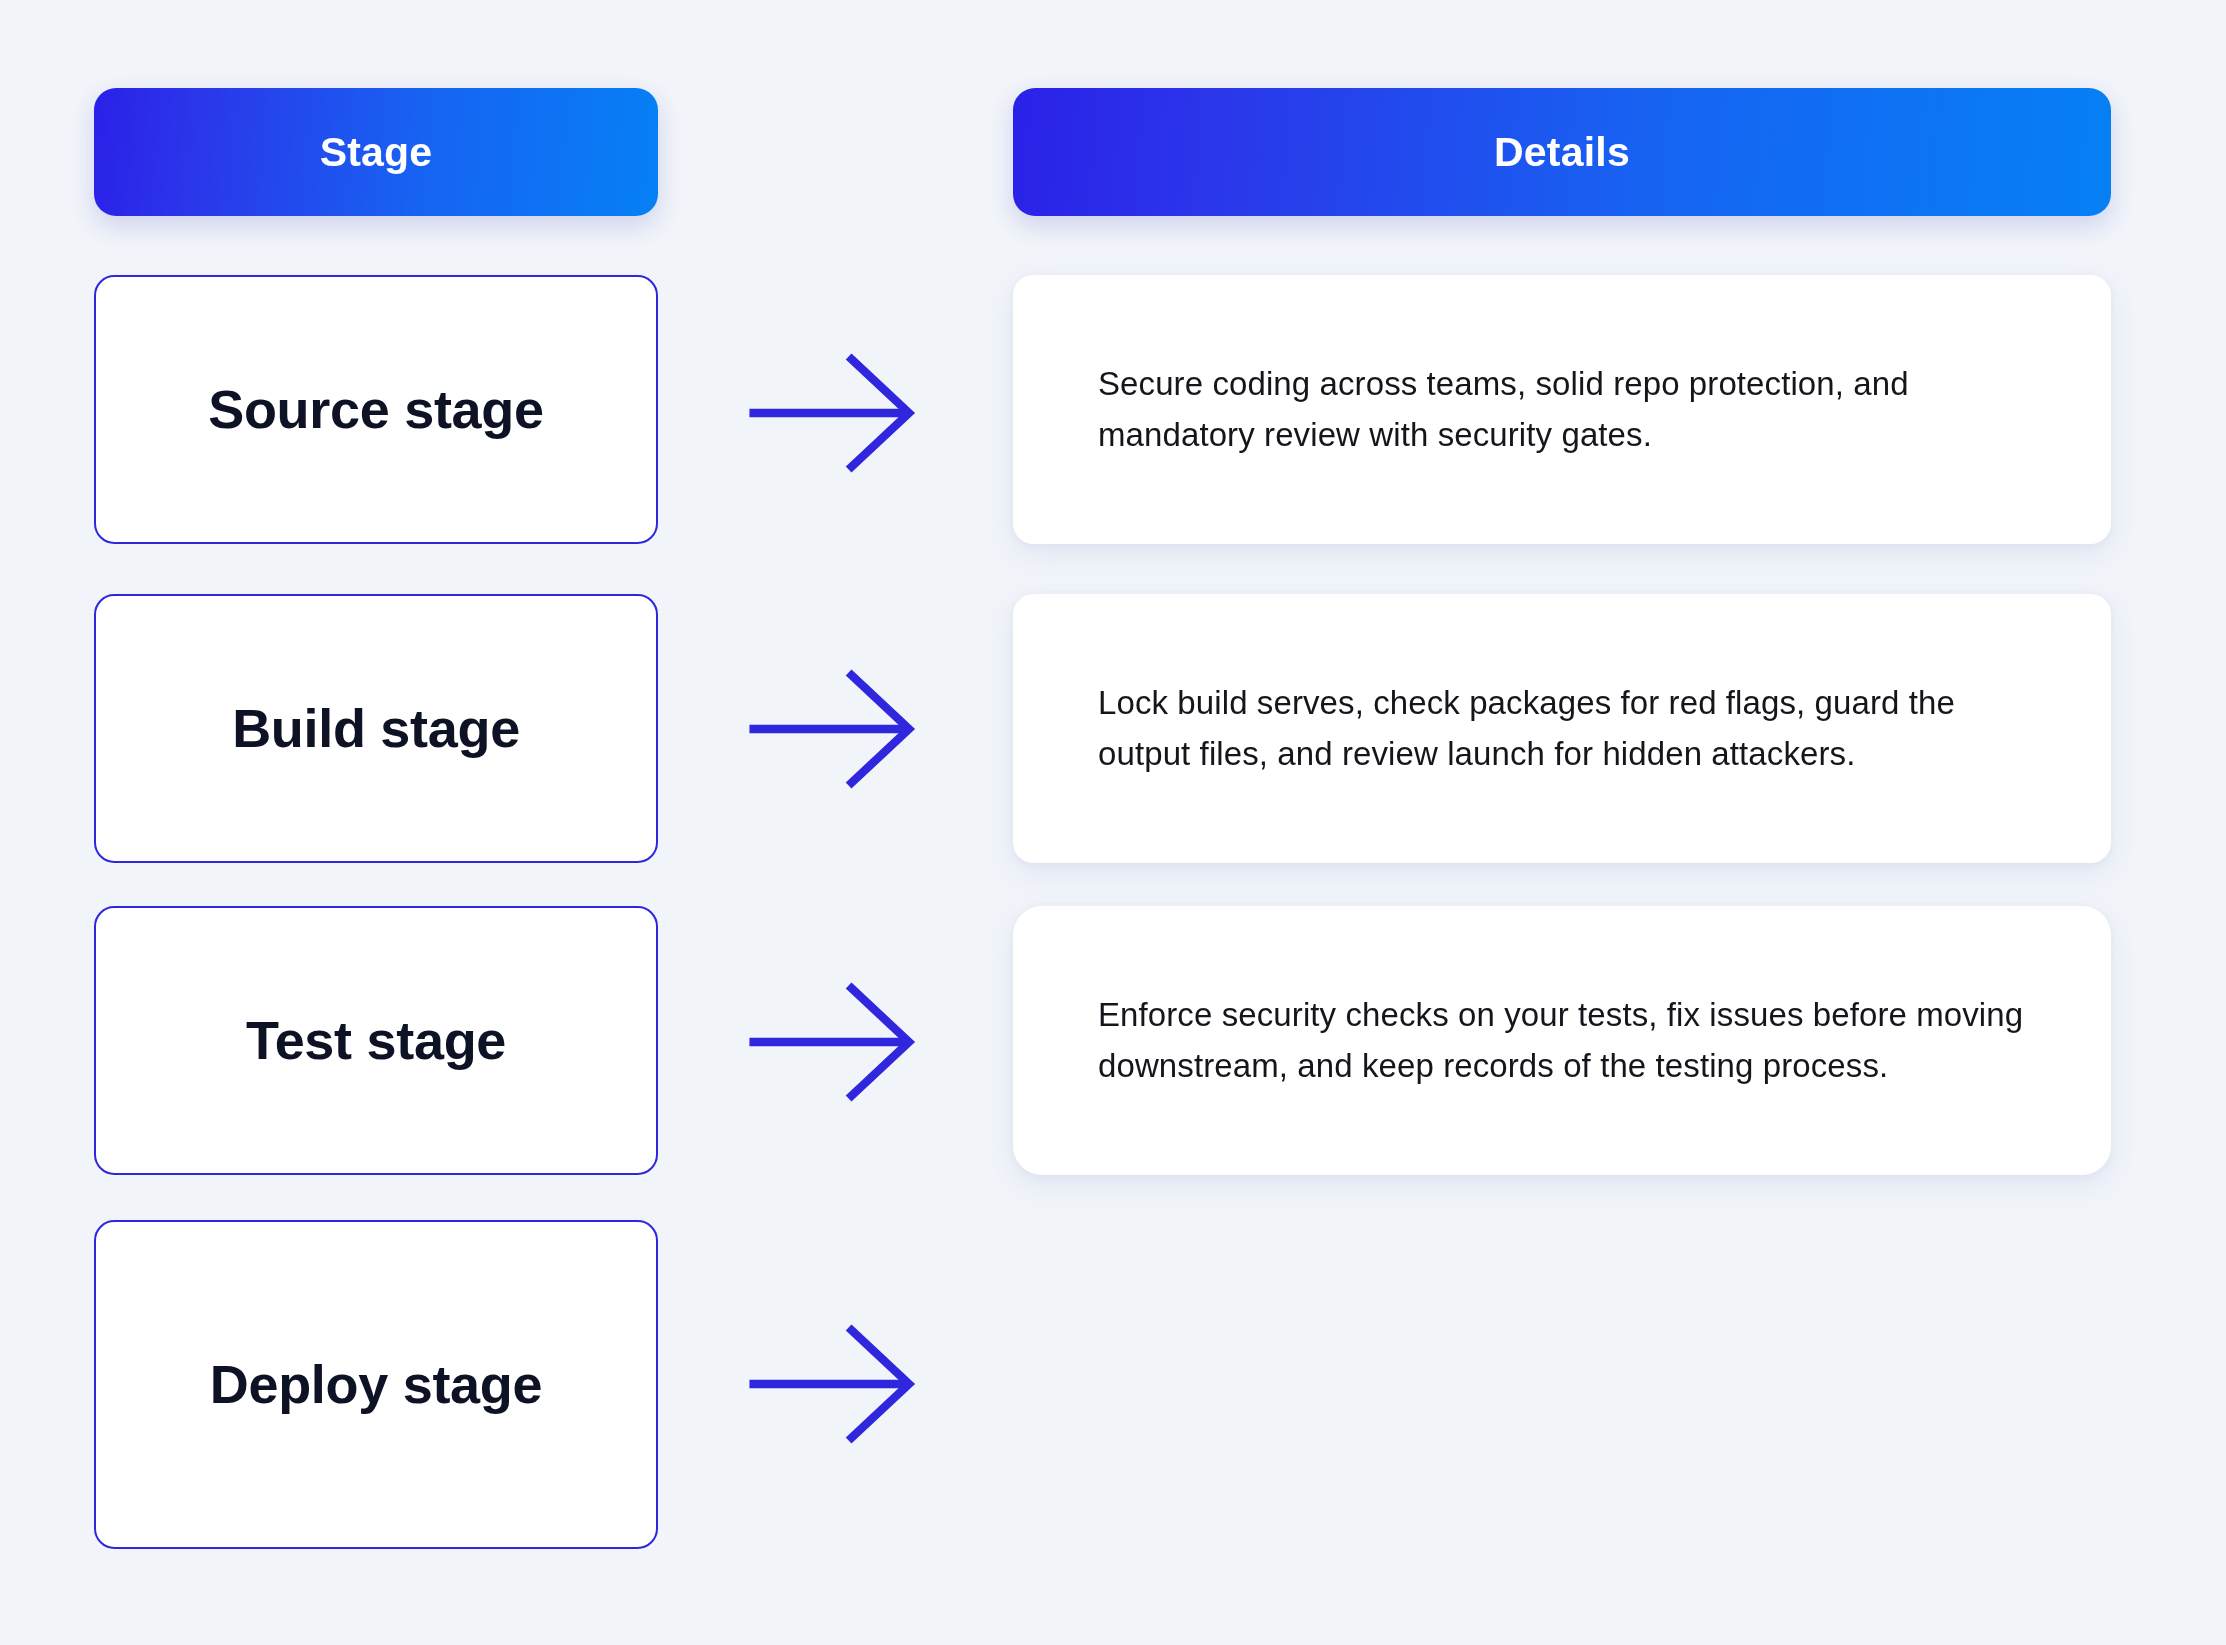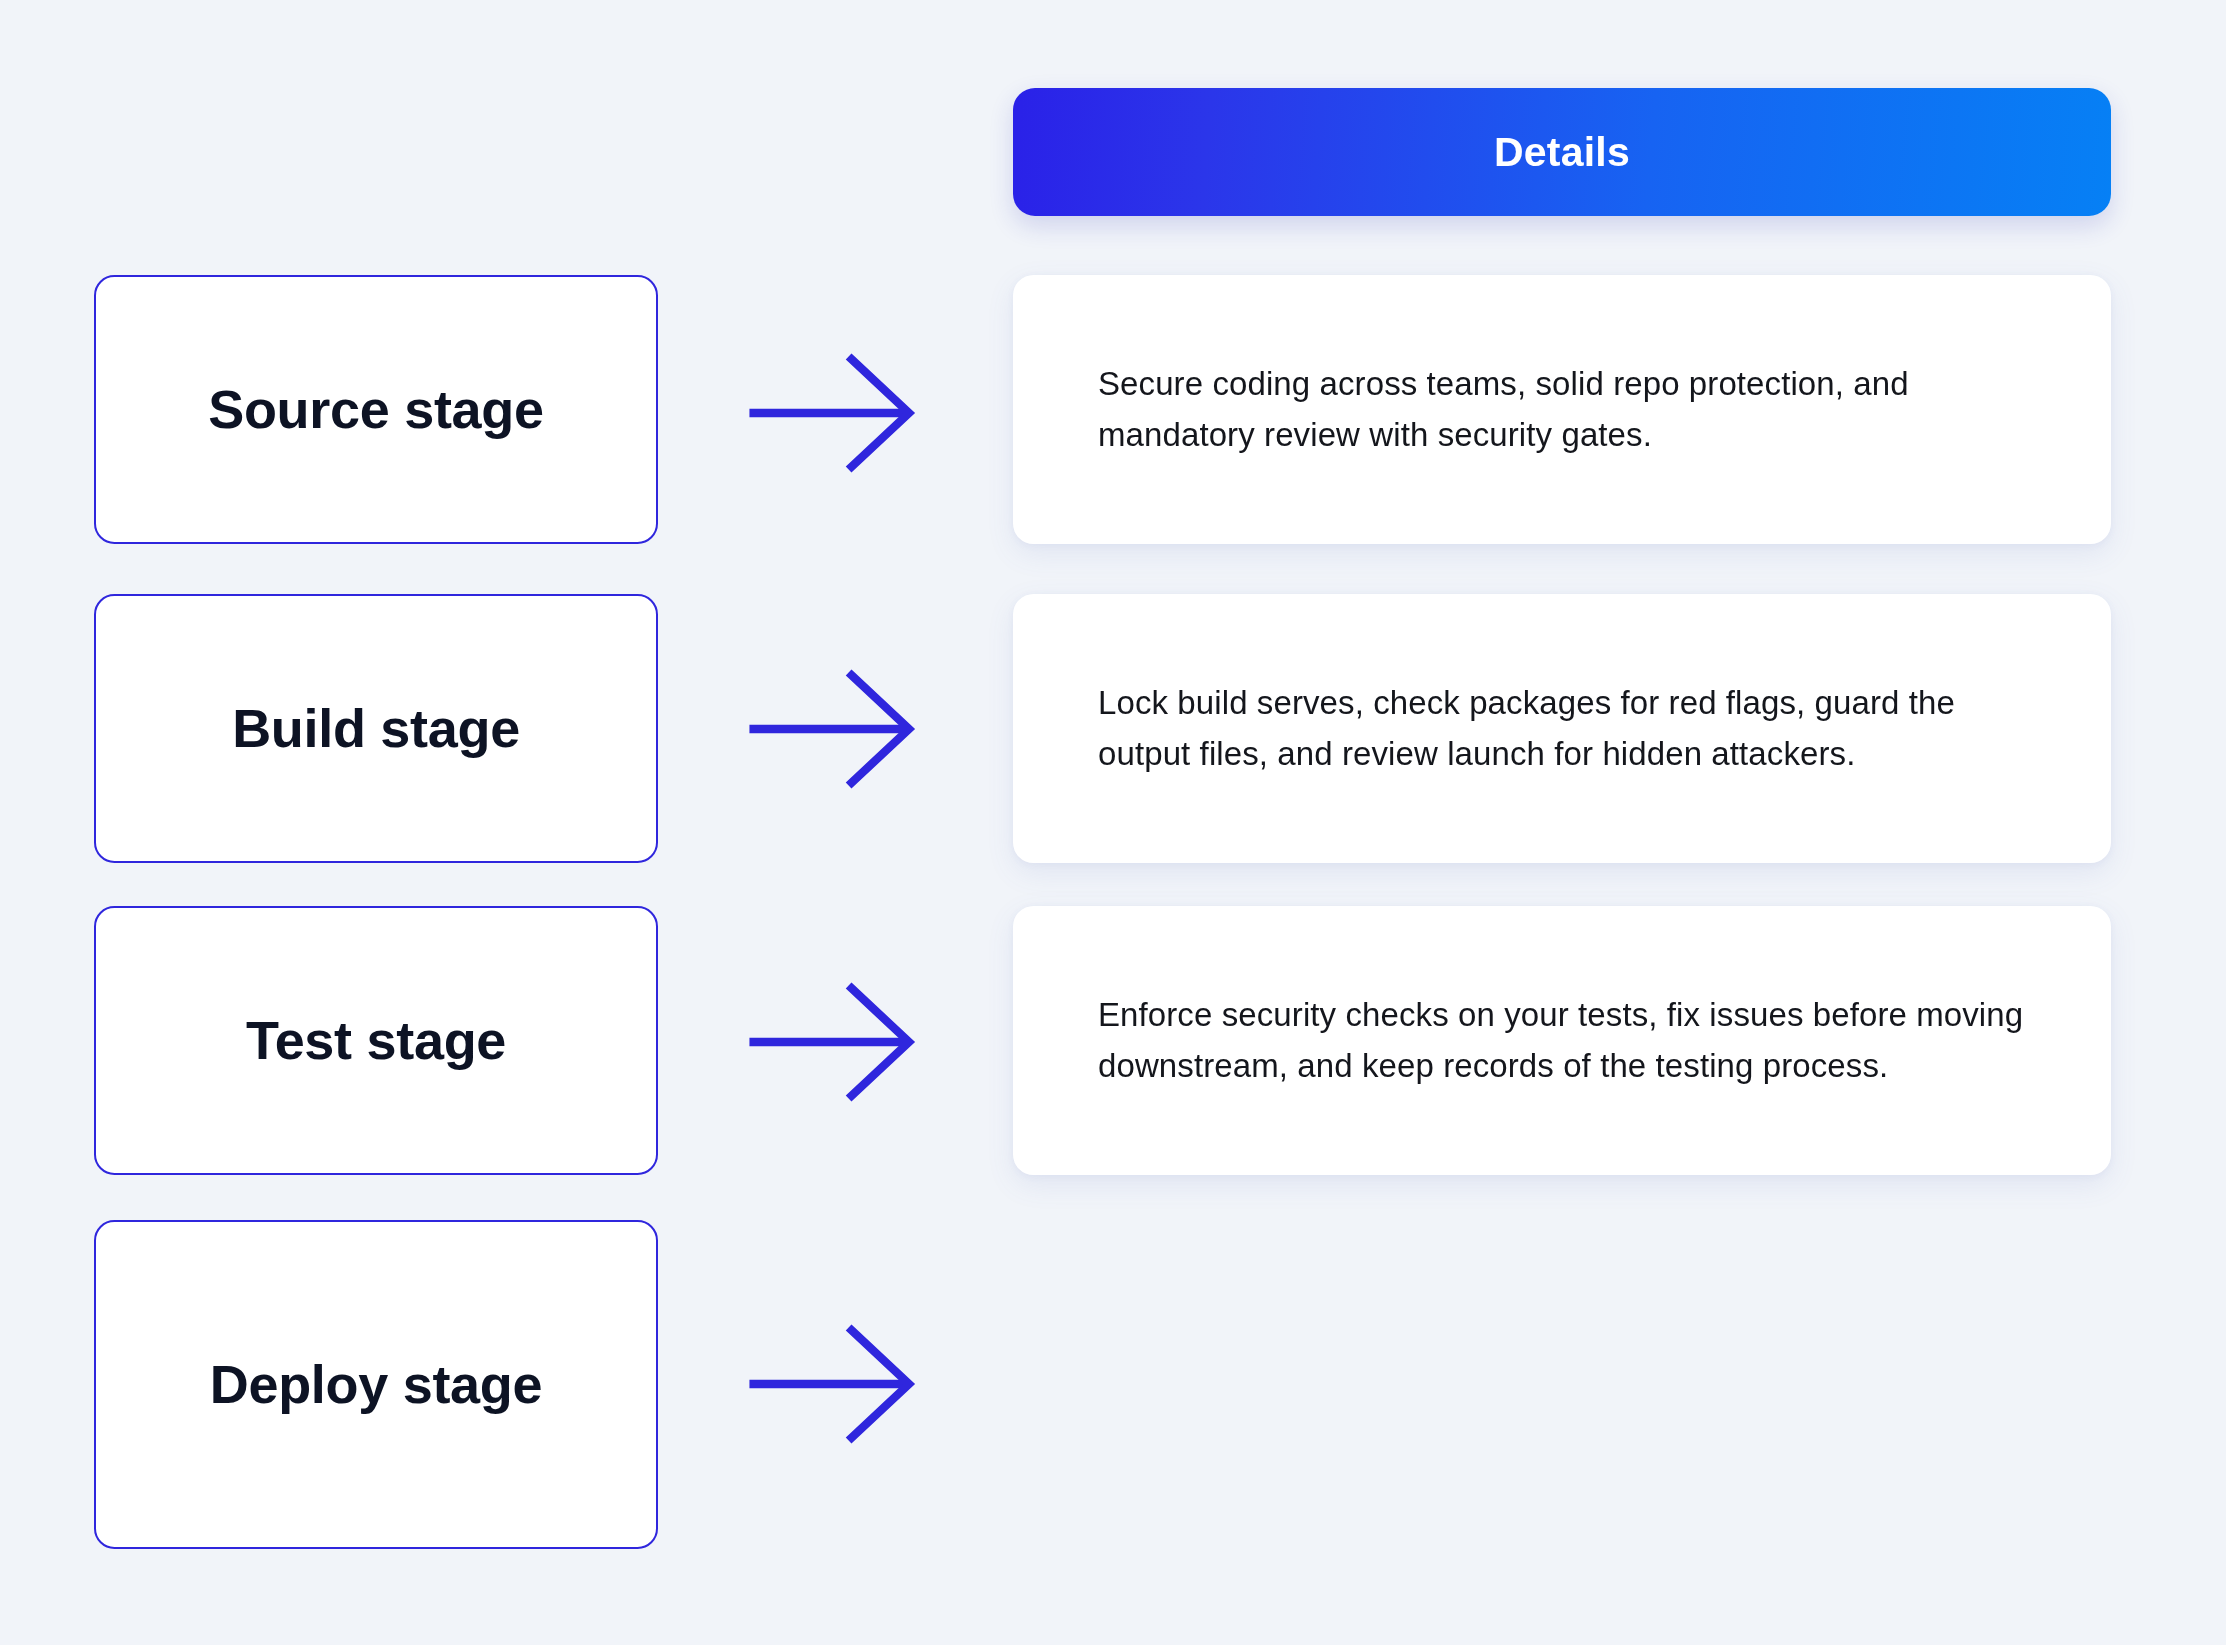--- a/index.html
+++ b/index.html
@@ -91,20 +91,23 @@
     width: 186px;
     height: 148px;
     display: block;
   }
 </style>
 </head>
 <body>
 
 <div class="board">
 
+  <div class="header-pill col-stage">
+    <span class="header-text">Stage</span>
+  </div>
 
   <div class="header-pill col-details">
     <span class="header-text">Details</span>
   </div>
 
   <div class="stage-card" style="top:275px; height:269px;">
     <span class="stage-label">Source stage</span>
   </div>
 
   <svg class="row-arrow" style="top:339px;" viewBox="0 0 200 160">
@@ -131,21 +134,21 @@
 
   <div class="stage-card" style="top:906px; height:269px;">
     <span class="stage-label">Test stage</span>
   </div>
 
   <svg class="row-arrow" style="top:968px;" viewBox="0 0 200 160">
     <path d="M12 80 H176" fill="none" stroke="#2F26DD" stroke-width="9" stroke-linecap="square"></path>
     <path d="M118 22 L180 80 L118 138" fill="none" stroke="#2F26DD" stroke-width="9" stroke-linecap="square" stroke-linejoin="miter"></path>
   </svg>
 
-  <div class="details-card" style="top:906px; height:269px;">
+  <div class="details-card" style="top:906px; height:269px;border-radius:29px;">
     <p class="details-text">Enforce security checks on your tests, fix issues before moving downstream, and keep records of the testing process.</p>
   </div>
 
   <div class="stage-card" style="top:1220px; height:329px;">
     <span class="stage-label">Deploy stage</span>
   </div>
 
   <svg class="row-arrow" style="top:1310px;" viewBox="0 0 200 160">
     <path d="M12 80 H176" fill="none" stroke="#2F26DD" stroke-width="9" stroke-linecap="square"></path>
     <path d="M118 22 L180 80 L118 138" fill="none" stroke="#2F26DD" stroke-width="9" stroke-linecap="square" stroke-linejoin="miter"></path>

